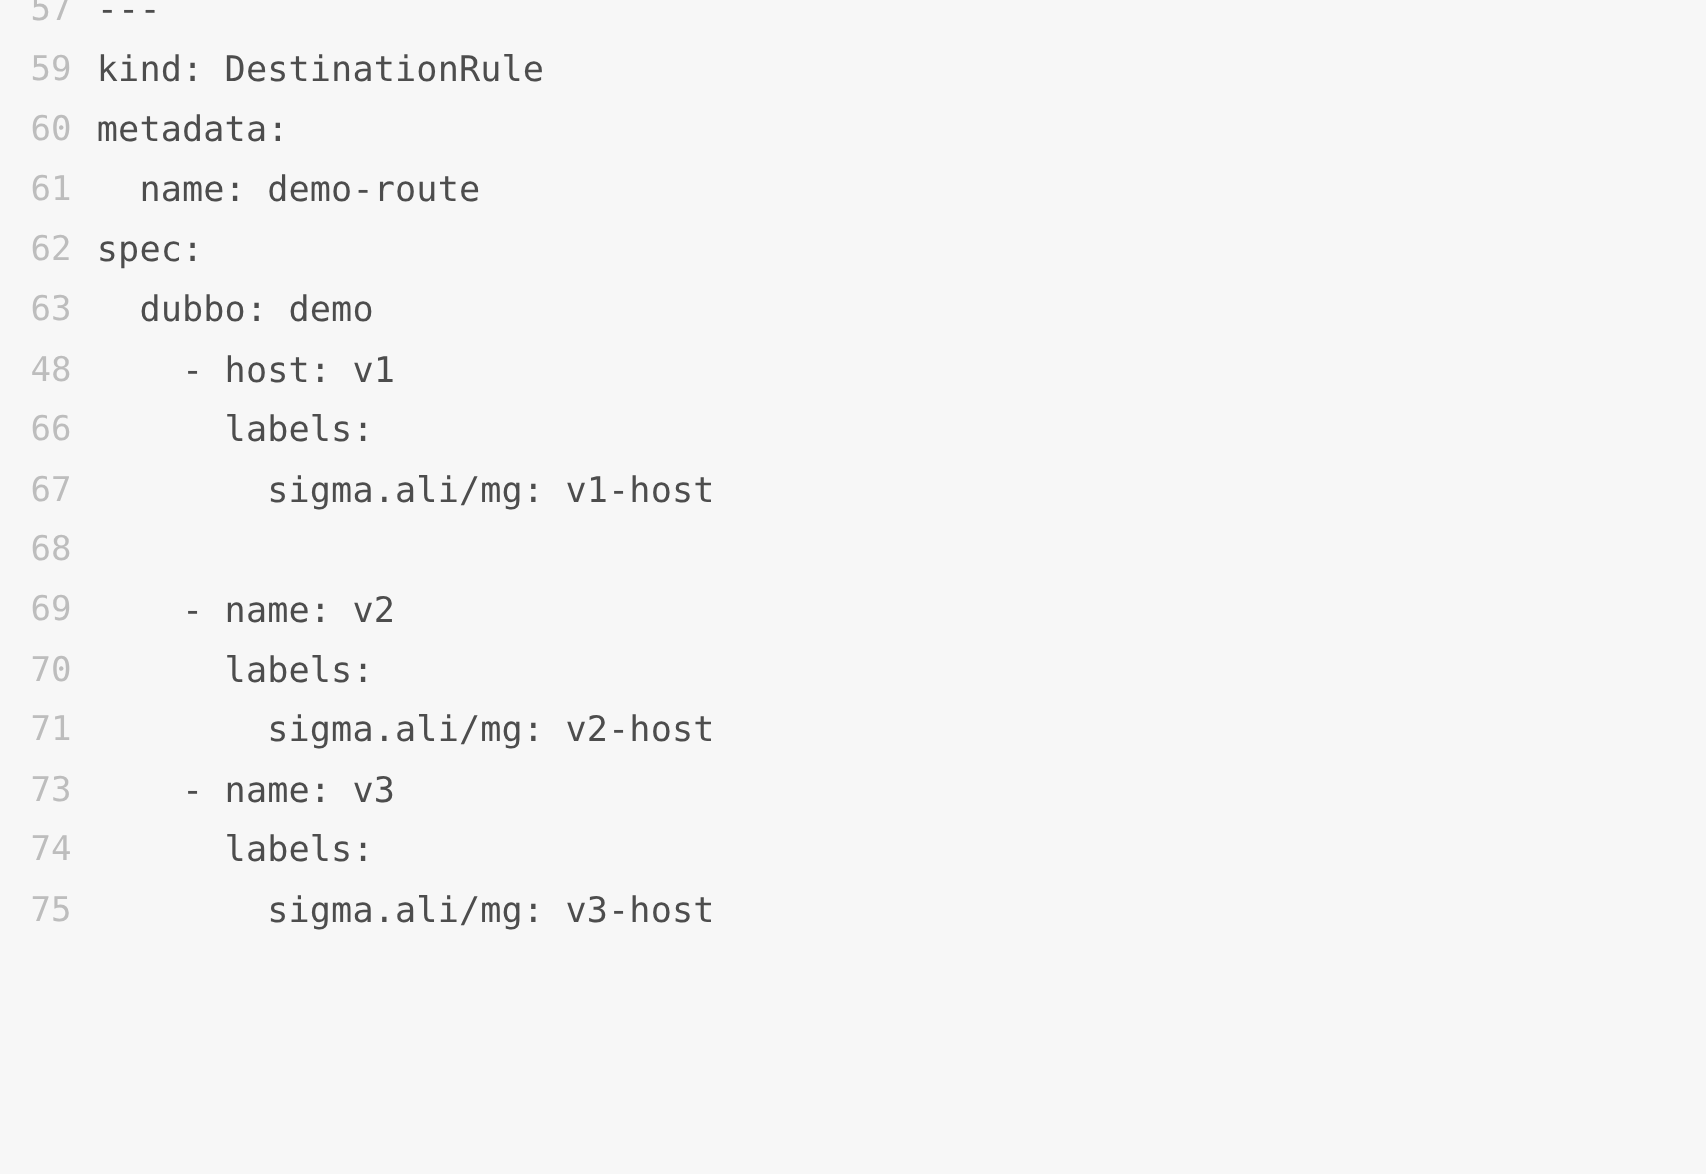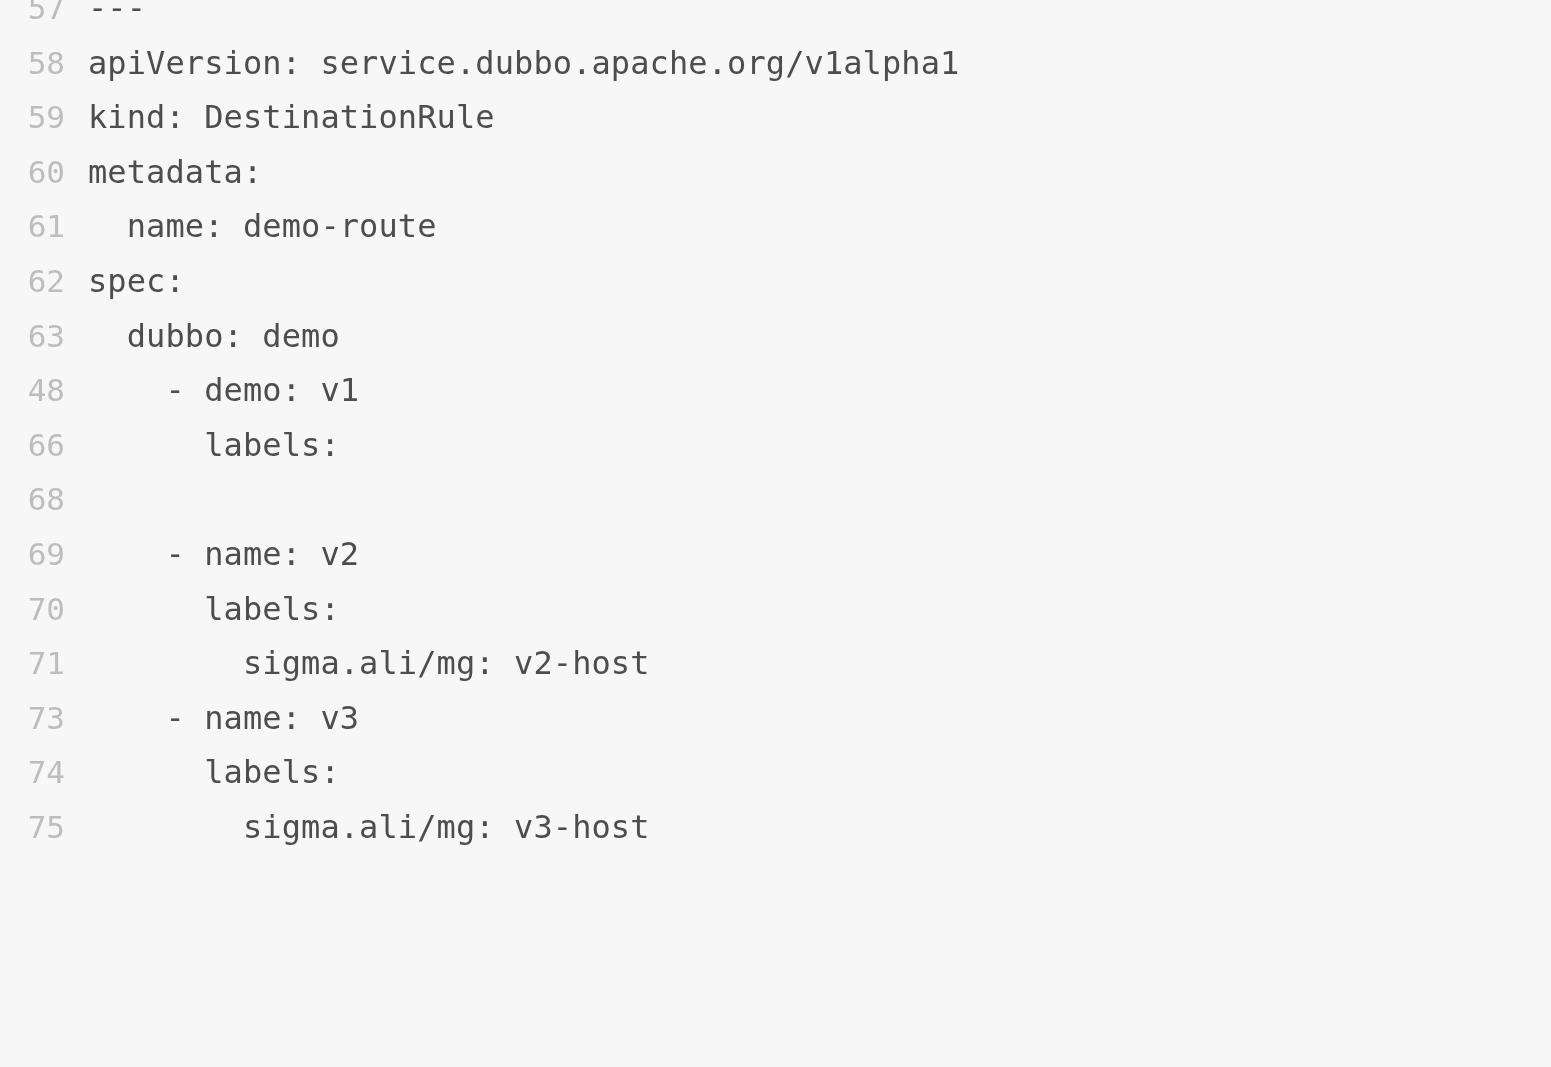--- a/index.html
+++ b/index.html
@@ -66,28 +66,28 @@
     content: "";
     display: inline-block;
   }
 </style>
 </head>
 <body>
 
 <div id="code-block">
   <div class="code-lines">
       <div class="code-line"><span class="ln">57</span><span class="code-text">---</span></div>
-      <div class="code-line"><span class="ln">58</span><span class="code-text">apiVersion: service.dubbo.apache.org/v1alpha1</span></div>
       <div class="code-line"><span class="ln">59</span><span class="code-text">kind: DestinationRule</span></div>
       <div class="code-line"><span class="ln">60</span><span class="code-text">metadata:</span></div>
       <div class="code-line"><span class="ln">61</span><span class="code-text">  name: demo-route</span></div>
       <div class="code-line"><span class="ln">62</span><span class="code-text">spec:</span></div>
       <div class="code-line"><span class="ln">63</span><span class="code-text">  dubbo: demo</span></div>
-      <div class="code-line"><span class="ln">48</span><span class="code-text">    - demo: v1</span></div>
+      <div class="code-line"><span class="ln">48</span><span class="code-text">    - host: v1</span></div>
       <div class="code-line"><span class="ln">66</span><span class="code-text">      labels:</span></div>
+      <div class="code-line"><span class="ln">67</span><span class="code-text">        sigma.ali/mg: v1-host</span></div>
       <div class="code-line"><span class="ln">68</span><span class="code-text"></span></div>
       <div class="code-line"><span class="ln">69</span><span class="code-text">    - name: v2</span></div>
       <div class="code-line"><span class="ln">70</span><span class="code-text">      labels:</span></div>
       <div class="code-line"><span class="ln">71</span><span class="code-text">        sigma.ali/mg: v2-host</span></div>
       <div class="code-line"><span class="ln">73</span><span class="code-text">    - name: v3</span></div>
       <div class="code-line"><span class="ln">74</span><span class="code-text">      labels:</span></div>
       <div class="code-line"><span class="ln">75</span><span class="code-text">        sigma.ali/mg: v3-host</span></div>
     </div>
 </div>
 

